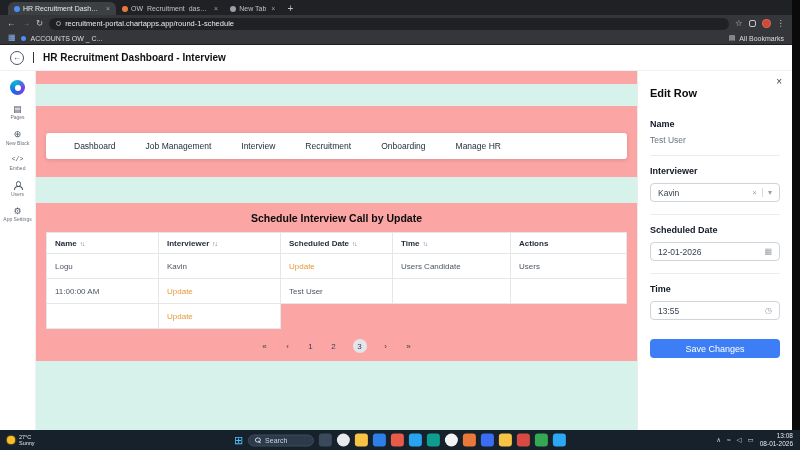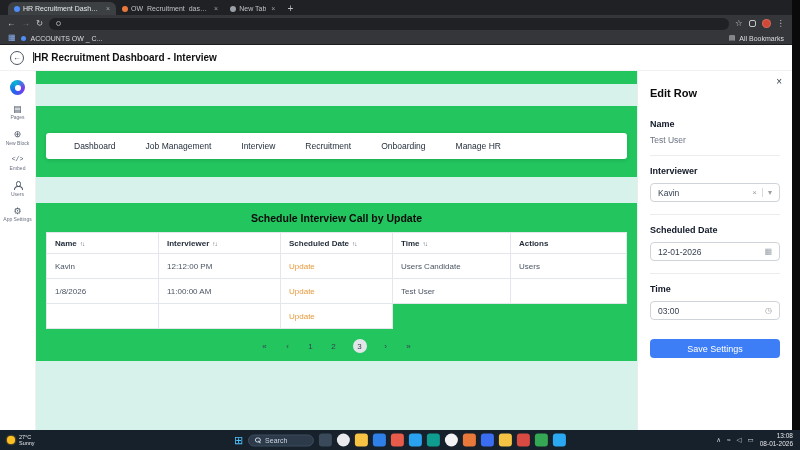--- a/index.html
+++ b/index.html
@@ -30,35 +30,35 @@
   .bm-ico { color:#8ab4f8; font-size:8px; line-height:1; }
   .bm-fav { width:5px; height:5px; border-radius:50%; background:#4f8df9; }
   .bm-label { color:#dadce0; font-size:7px; }
   .bm-right { margin-left:auto; display:flex; align-items:center; gap:4px; }
   .bm-folder { color:#c3c7cb; font-size:7px; }
 
   
   .viewport { flex:1; display:flex; flex-direction:column; background:#fff; overflow:hidden; }
   .app-header { height:26px; display:flex; align-items:center; gap:9px; padding:0 10px; border-bottom:1px solid #f1f1f1; flex:none; }
   .back-circle { width:14px; height:14px; border:1px solid #4b5563; border-radius:50%; display:flex; align-items:center; justify-content:center; font-size:8px; color:#374151; }
-  .app-title { font-size:10px; font-weight:bold; color:#111; border-left:1.5px solid #333; }
+  .app-title { font-size:10px; font-weight:bold; color:#111; border-left:1.5px solid #333; padding-left:9px; }
 
   .app-body { flex:1; display:flex; overflow:hidden; }
   .rail { width:36px; border-right:1px solid #f1f1f1; display:flex; flex-direction:column; align-items:center; padding-top:9px; gap:9px; flex:none; }
   .logo { width:15px; height:15px; border-radius:50%; background:conic-gradient(from 220deg,#2563eb,#06b6d4,#7c3aed,#2563eb); display:flex; align-items:center; justify-content:center; }
   .logo-inner { width:6px; height:6px; border-radius:50%; background:#fff; }
   .rail-item { display:flex; flex-direction:column; align-items:center; gap:1px; }
   .rail-ico { font-size:9px; color:#4b5563; line-height:1; height:10px; display:flex; align-items:center; }
   .rail-ico.mono { font-family:"Liberation Mono", monospace; font-size:6.5px; }
   .rail-label { font-size:5px; color:#6b7280; text-align:center; line-height:1.1; max-width:32px; }
   .person-ico { width:9px; height:9px; position:relative; }
   .person-ico::before { content:""; position:absolute; top:0; left:2.5px; width:3.5px; height:3.5px; border:1px solid #4b5563; border-radius:50%; }
   .person-ico::after { content:""; position:absolute; bottom:0; left:0.5px; width:7px; height:3.5px; border:1px solid #4b5563; border-bottom:none; border-radius:4px 4px 0 0; }
 
-  .main { flex:1; display:flex; flex-direction:column; background:#22c55e; overflow:hidden; }
+  .main { flex:1; display:flex; flex-direction:column; background:#fca5a5; overflow:hidden; }
   .band { background:#d7f2ea; flex:none; }
   .b1 { height:22px; margin-top:13px; }
   .b2 { height:26px; }
   .b3 { flex:1; margin-top:5px; }
   .sp26 { height:27px; flex:none; }
   .sp18 { height:18px; flex:none; }
   .navcard { margin:0 10px; height:26px; background:#fff; border-radius:3px; box-shadow:0 1px 4px rgba(0,0,0,.14); display:flex; align-items:center; gap:30px; padding:0 28px; flex:none; }
   .nav-item { font-size:8.5px; color:#1f2937; font-weight:500; white-space:nowrap; }
   .section-title { text-align:center; font-size:10.5px; font-weight:bold; color:#0a0a0a; padding:9px 0 8px; flex:none; }
 
@@ -129,20 +129,21 @@
       </div>
       <span class="newtab-btn">+</span>
     </div>
 
     <div class="addressbar">
       <span class="nav-ico">←</span>
       <span class="nav-ico dim">→</span>
       <span class="nav-ico">↻</span>
       <div class="url-pill">
         <span class="site-dot"></span>
+        <span class="url-text">recruitment-portal.chartapps.app/round-1-schedule</span>
       </div>
       <span class="nav-ico">☆</span>
       <span class="puzzle"></span>
       <span class="avatar"></span>
       <span class="nav-ico">⋮</span>
     </div>
 
     <div class="bookmarksbar">
       <span class="bm-ico">▦</span>
       <span class="bm-fav"></span>
@@ -218,29 +219,28 @@
               <span class="sort">↑↓</span>
             </div>
             <div class="th">
               <span>Time</span>
               <span class="sort">↑↓</span>
             </div>
             <div class="th">
               <span>Actions</span>
             </div>
 
+            <div class="td">Logu</div>
             <div class="td">Kavin</div>
-            <div class="td">12:12:00 PM</div>
             <div class="td">
                 <span class="update-link">Update</span>
               </div>
 
             <div class="td">Users Candidate</div>
             <div class="td">Users</div>
-            <div class="td">1/8/2026</div>
             <div class="td">11:00:00 AM</div>
             <div class="td">
                 <span class="update-link">Update</span>
               </div>
 
             <div class="td">Test User</div>
             <div class="td"></div>
             <div class="td"></div>
             <div class="td"></div>
             <div class="td">
@@ -284,27 +284,27 @@
           <div class="ctrl">
             <span class="ctrl-text">12-01-2026</span>
             <span class="ctrl-icons">
                 <span>▦</span>
               </span>
           </div>
           <div class="divider"></div>
 
           <div class="fld-label">Time</div>
           <div class="ctrl">
-            <span class="ctrl-text">03:00</span>
+            <span class="ctrl-text">13:55</span>
             <span class="ctrl-icons">
                 <span>◷</span>
               </span>
           </div>
 
-          <div class="save-btn">Save Settings</div>
+          <div class="save-btn">Save Changes</div>
         </div>
 
       </div>
     </div>
   </div>
 
   <div class="desktop-right"></div>
 
   <div class="taskbar">
     <div class="weather">

